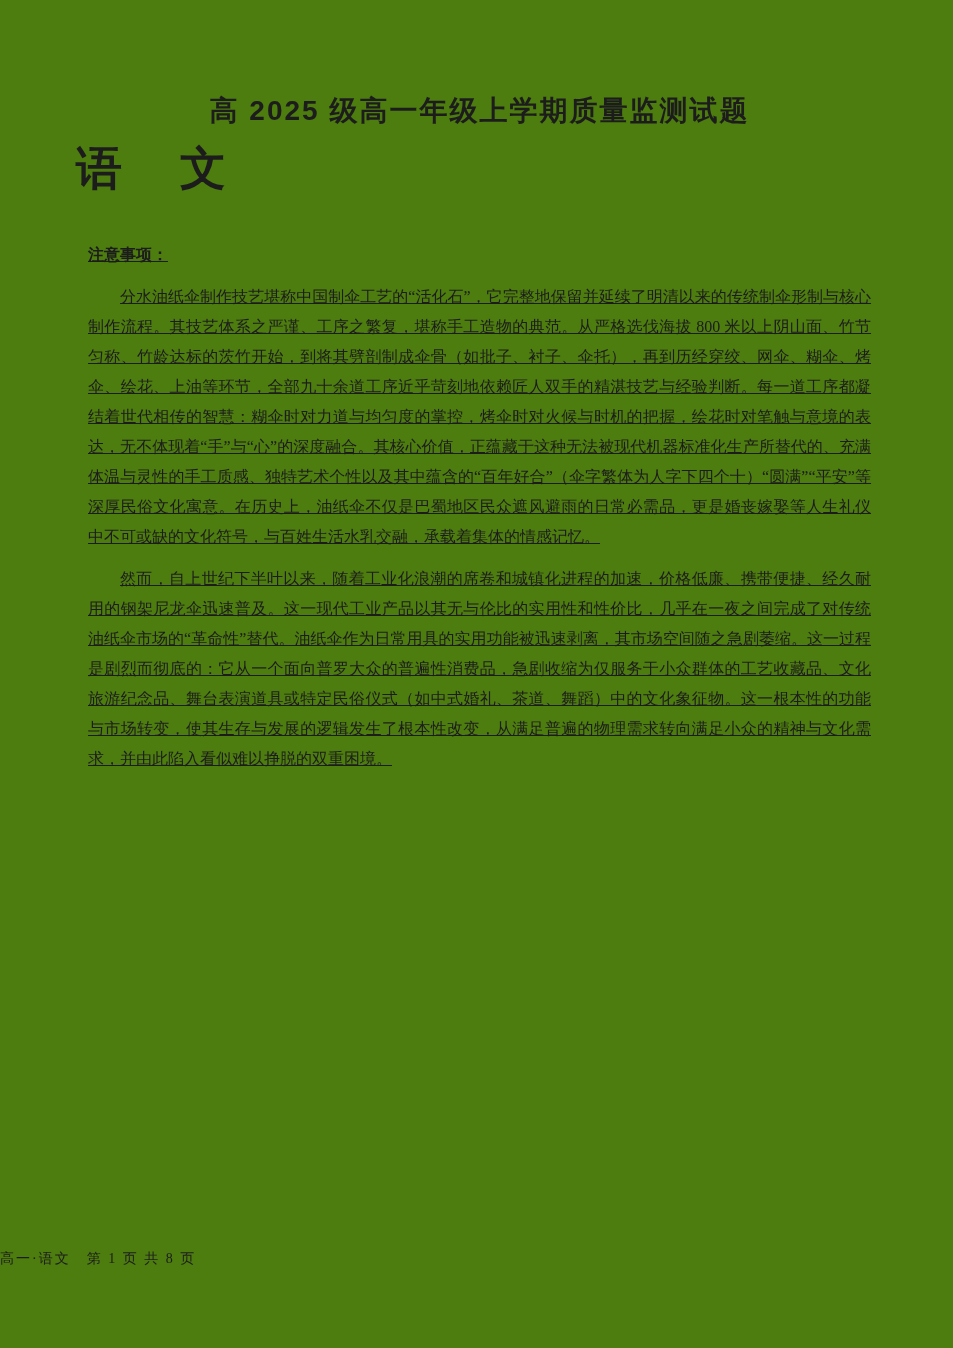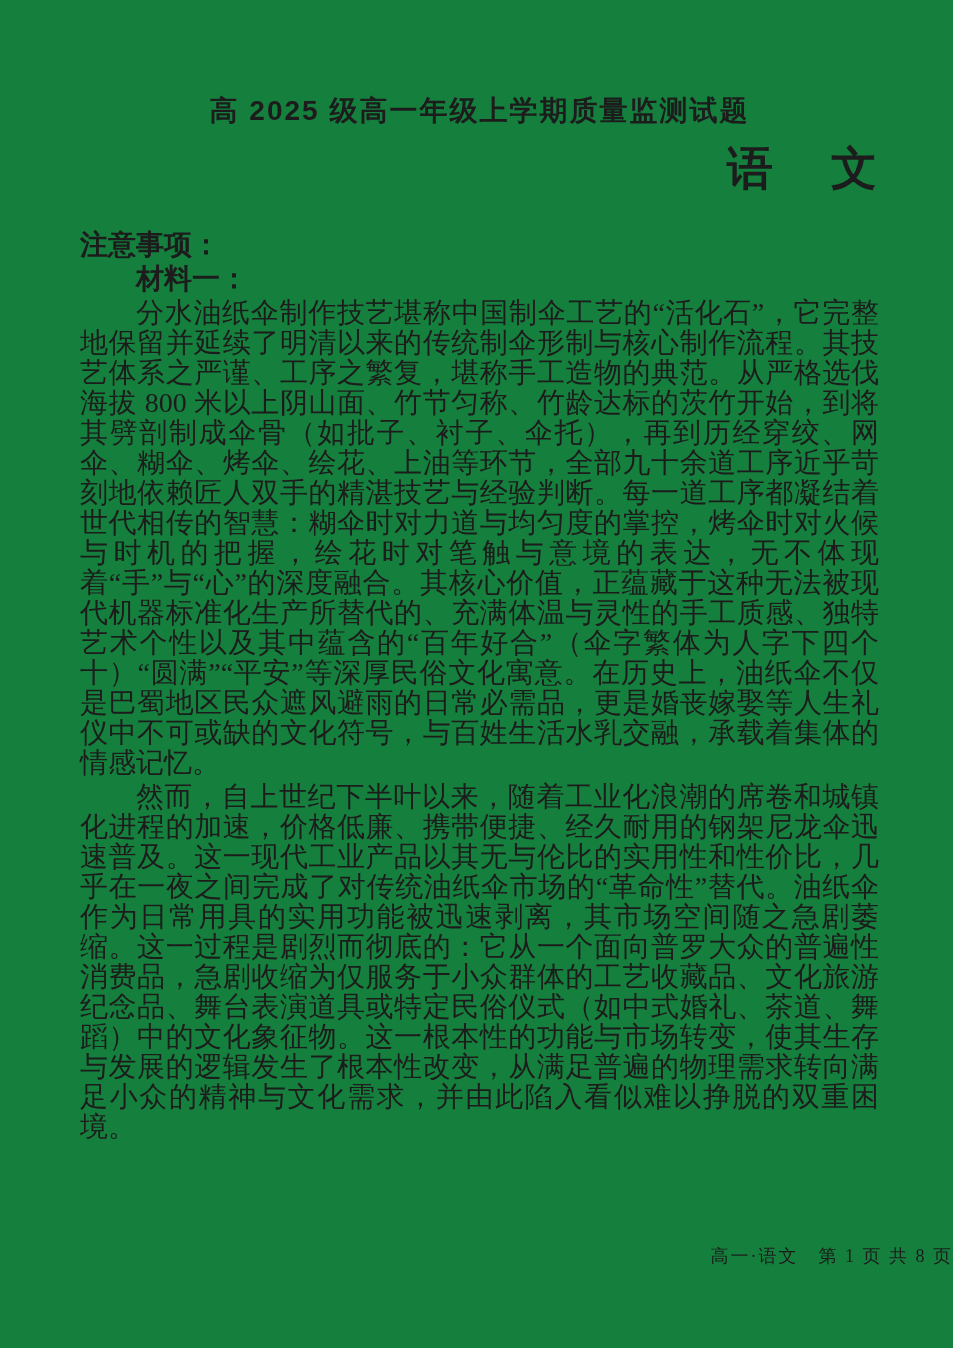--- a/index.html
+++ b/index.html
@@ -13,77 +13,77 @@
     position: relative;
     font-family: "Liberation Serif", "DejaVu Serif", serif;
     color: #1c1c1c;
     overflow: hidden;
   }
   .page {
     position: absolute;
     inset: 0;
     box-sizing: border-box;
     padding: 92px 70px 0 76px;
-    background: #15803d;
+    background: #4d7c0f;
   }
   .exam-title {
     margin: 0 0 8px 0;
     text-align: center;
     font-size: 28px;
     font-weight: 700;
     letter-spacing: 2px;
     font-family: "Liberation Sans", "DejaVu Sans", sans-serif;
   }
   .subject-title {
-    margin: 4px 0 30px 0;
-    text-align: right;
+    margin: 4px 0 40px 0;
+    text-align: left;
     font-size: 46px;
     font-weight: 700;
     letter-spacing: 6px;
     font-family: "Liberation Sans", "DejaVu Sans", sans-serif;
   }
   p {
-    margin: 4px;
-    font-size: 28px;
+    margin: 12px;
+    font-size: 16px;
     line-height: 30px;
     text-align: justify;
+    text-decoration: underline;
   }
   .indent { text-indent: 2em; }
   .bold {
     font-weight: 700;
     font-family: "Liberation Sans", "DejaVu Sans", sans-serif;
   }
   .material p { text-align: justify; }
   .page-footer {
     position: absolute;
     left: 0;
     right: 0;
     bottom: 80px;
-    text-align: right;
-    font-size: 18px;
+    text-align: left;
+    font-size: 14px;
     letter-spacing: 2px;
   }
 </style>
 </head>
 <body>
 
 <div class="page">
 
   <h1 class="exam-title">高 2025 级高一年级上学期质量监测试题</h1>
 
   <h2 class="subject-title">语　文</h2>
 
   <div class="notice">
     <p class="bold">注意事项：</p>
   </div>
 
 
 
 
-  <p class="bold indent">材料一：</p>
 
   <div class="material">
     <p class="indent">分水油纸伞制作技艺堪称中国制伞工艺的“活化石”，它完整地保留并延续了明清以来的传统制伞形制与核心制作流程。其技艺体系之严谨、工序之繁复，堪称手工造物的典范。从严格选伐海拔 800 米以上阴山面、竹节匀称、竹龄达标的茨竹开始，到将其劈剖制成伞骨（如批子、衬子、伞托），再到历经穿绞、网伞、糊伞、烤伞、绘花、上油等环节，全部九十余道工序近乎苛刻地依赖匠人双手的精湛技艺与经验判断。每一道工序都凝结着世代相传的智慧：糊伞时对力道与均匀度的掌控，烤伞时对火候与时机的把握，绘花时对笔触与意境的表达，无不体现着“手”与“心”的深度融合。其核心价值，正蕴藏于这种无法被现代机器标准化生产所替代的、充满体温与灵性的手工质感、独特艺术个性以及其中蕴含的“百年好合”（伞字繁体为人字下四个十）“圆满”“平安”等深厚民俗文化寓意。在历史上，油纸伞不仅是巴蜀地区民众遮风避雨的日常必需品，更是婚丧嫁娶等人生礼仪中不可或缺的文化符号，与百姓生活水乳交融，承载着集体的情感记忆。</p>
     <p class="indent">然而，自上世纪下半叶以来，随着工业化浪潮的席卷和城镇化进程的加速，价格低廉、携带便捷、经久耐用的钢架尼龙伞迅速普及。这一现代工业产品以其无与伦比的实用性和性价比，几乎在一夜之间完成了对传统油纸伞市场的“革命性”替代。油纸伞作为日常用具的实用功能被迅速剥离，其市场空间随之急剧萎缩。这一过程是剧烈而彻底的：它从一个面向普罗大众的普遍性消费品，急剧收缩为仅服务于小众群体的工艺收藏品、文化旅游纪念品、舞台表演道具或特定民俗仪式（如中式婚礼、茶道、舞蹈）中的文化象征物。这一根本性的功能与市场转变，使其生存与发展的逻辑发生了根本性改变，从满足普遍的物理需求转向满足小众的精神与文化需求，并由此陷入看似难以挣脱的双重困境。</p>
   </div>
 
   <div class="page-footer">高一·语文　第 1 页 共 8 页</div>
 
 </div>
 

